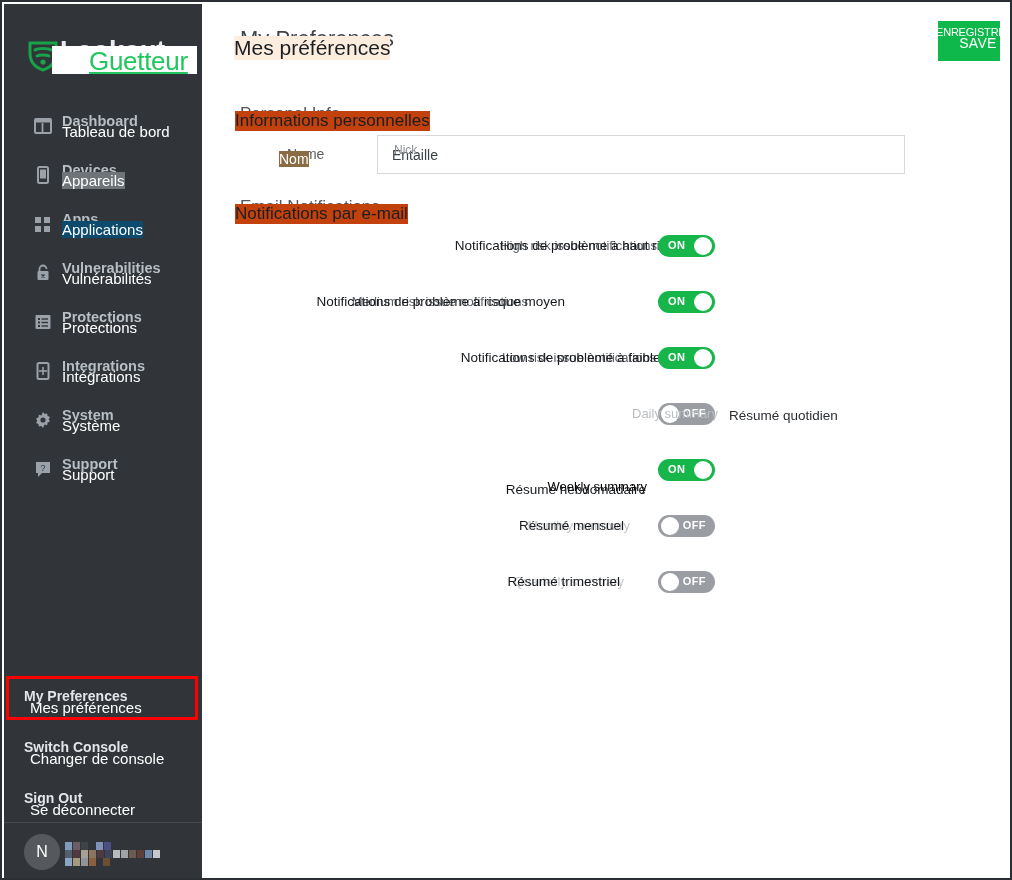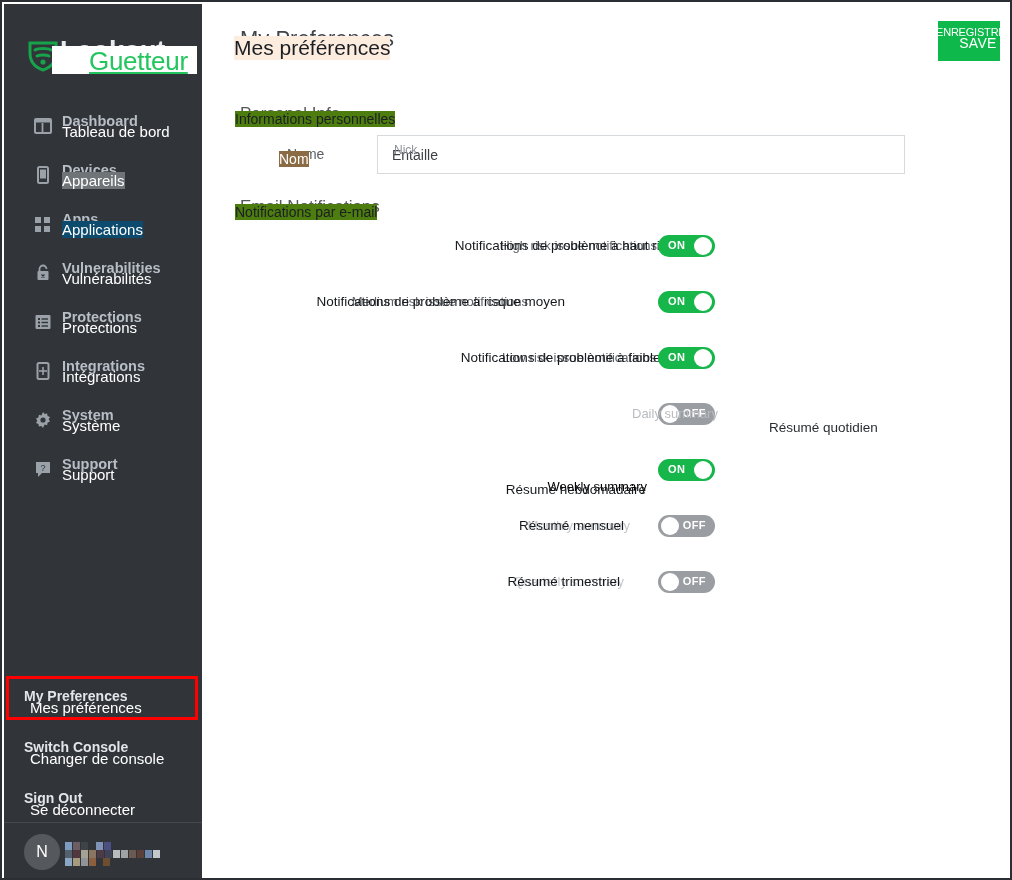--- a/index.html
+++ b/index.html
@@ -268,23 +268,23 @@
   }
 
   .section-en {
     position: absolute;
     font-size: 17px;
     color: #55595e;
     white-space: nowrap;
   }
   .section-fr {
     position: absolute;
-    font-size: 14px;
+    font-size: 17px;
     color: #1b1f24;
-    background: #4d7c0f;
+    background: #c2410c;
     white-space: nowrap;
   }
 
   .field-label-en {
     position: absolute;
     font-size: 14px;
     color: #5a5f64;
     white-space: nowrap;
   }
   .field-label-fr {
@@ -587,21 +587,21 @@
         <span class="toggle-knob"></span>
       </div>
     </div>
 
     <div class="toggle-row" style="left:0; top:399px; width:810px;">
       <div class="toggle off" style="left:456px; top:0;">
         <span class="toggle-state">OFF</span>
         <span class="toggle-knob"></span>
       </div>
       <span class="tog-label-en" style="left:430px; top:3px; color:#b9bdc1;">Daily summary</span>
-      <span class="tog-label-fr right" style="left:527px; top:17px;margin-left:40px;">Résumé quotidien</span>
+      <span class="tog-label-fr right" style="left:527px; top:5px;">Résumé quotidien</span>
     </div>
 
     <div class="toggle-row" style="left:0; top:455px; width:810px;">
       <span class="tog-label-en" style="right:365px; top:20px; color:#000000;">Weekly summary</span>
       <span class="tog-label-fr" style="right:366px; top:3px;margin-top:20px;">Résumé hebdomadaire</span>
       <div class="toggle on" style="left:456px; top:0;">
         <span class="toggle-state">ON</span>
         <span class="toggle-knob"></span>
       </div>
     </div>

